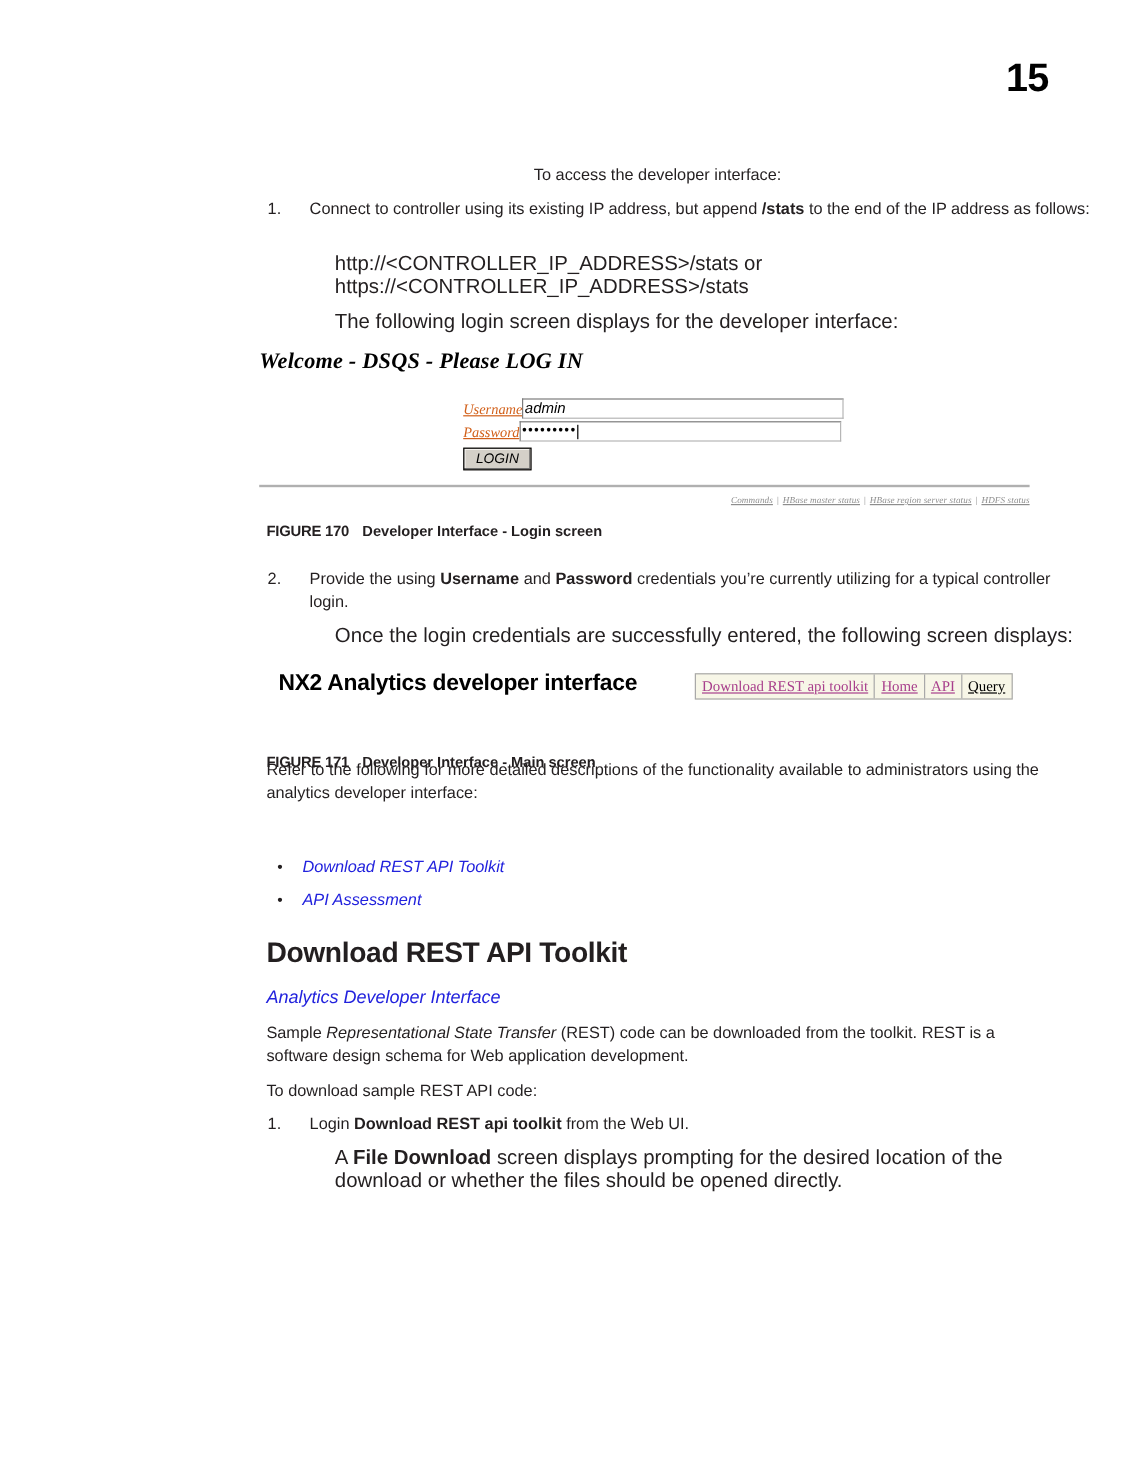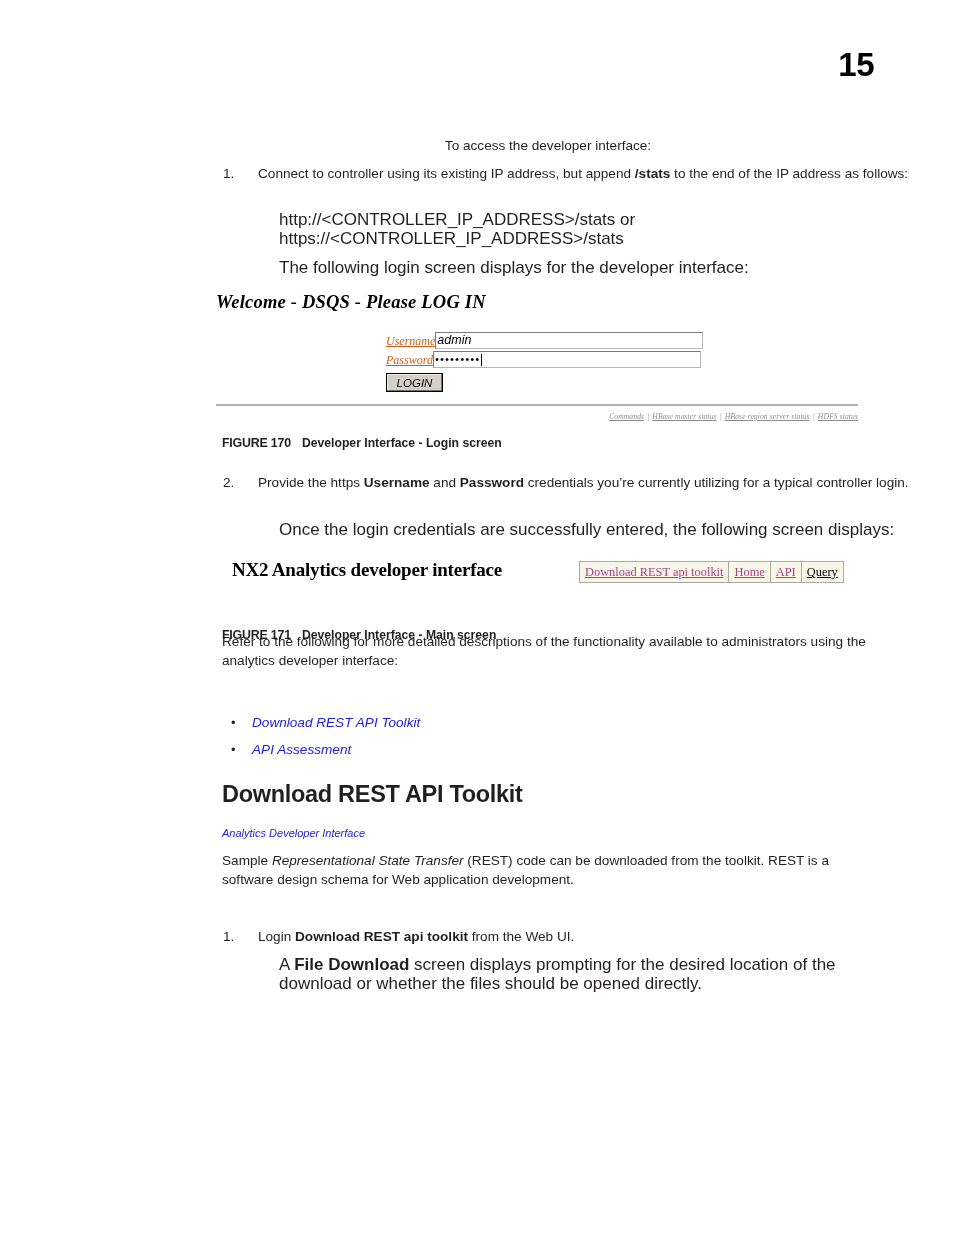--- a/index.html
+++ b/index.html
@@ -216,21 +216,21 @@
     position: absolute;
     left: 232px;
     top: 558px;
     width: 620px;
     height: 34px;
   }
   .main-title {
     position: absolute;
     left: 0;
     top: 0;
-    font-family: Liberation Serif, serif;
+    font-family: Liberation Sans, sans-serif;
     font-weight: 700;
     font-size: 19px;
     color: #000;
     letter-spacing: -0.2px;
     line-height: 24px;
   }
   .navbar {
     position: absolute;
     left: 347px;
     top: 3px;
@@ -344,21 +344,21 @@
       <a href="#">Commands</a><span class="sep">|</span><a href="#">HBase master status</a><span class="sep">|</span><a href="#">HBase region server status</a><span class="sep">|</span><a href="#">HDFS status</a>
     </div>
   </div>
 
   <div class="fig-caption" style="top:436px;">
     <span class="fignum">FIGURE 170</span><span class="figtitle">Developer Interface - Login screen</span>
   </div>
 
   <div class="abs step" style="top:473px;">
     <span class="num">2.</span>
-    <span class="txt"><span>Provide the https </span><b>Username</b><span> and </span><b>Password</b><span> credentials you’re currently utilizing for a typical controller login.</span></span>
+    <span class="txt"><span>Provide the using </span><b>Username</b><span> and </span><b>Password</b><span> credentials you’re currently utilizing for a typical controller login.</span></span>
   </div>
 
   <div class="abs substep" style="top:520px;">Once the login credentials are successfully entered, the following screen displays:</div>
 
   <div class="fig-main">
     <div class="main-title">NX2 Analytics developer interface</div>
     <div class="navbar">
       <span class="navcell">
           <a href="#">Download REST api toolkit</a>
         </span>
@@ -387,25 +387,26 @@
     </div>
     <div class="bullet-item">
       <span class="dot">•</span>
       <a href="#" class="xref" style="text-decoration:none;">API Assessment</a>
     </div>
   </div>
 
   <h1 class="section">Download REST API Toolkit</h1>
 
   <div class="abs" style="top:823px;">
-    <a href="#" class="xref" style="text-decoration:none;font-size:11px;">Analytics Developer Interface</a>
+    <a href="#" class="xref" style="text-decoration:none;font-size:15px;">Analytics Developer Interface</a>
   </div>
 
   <p class="body abs" style="top:851px;"><span>Sample </span><i>Representational State Transfer</i><span> (REST) code can be downloaded from the toolkit. REST is a software design schema for Web application development.</span></p>
 
+  <p class="body abs" style="top:899px;">To download sample REST API code:</p>
 
   <div class="abs step" style="top:927px;">
     <span class="num">1.</span>
     <span class="txt"><span>Login </span><b>Download REST api toolkit</b><span> from the Web UI.</span></span>
   </div>
 
   <div class="abs substep" style="top:955px;width:622px;"><span>A </span><b>File Download</b><span> screen displays prompting for the desired location of the download or whether the files should be opened directly.</span></div>
 
 </div>
 

